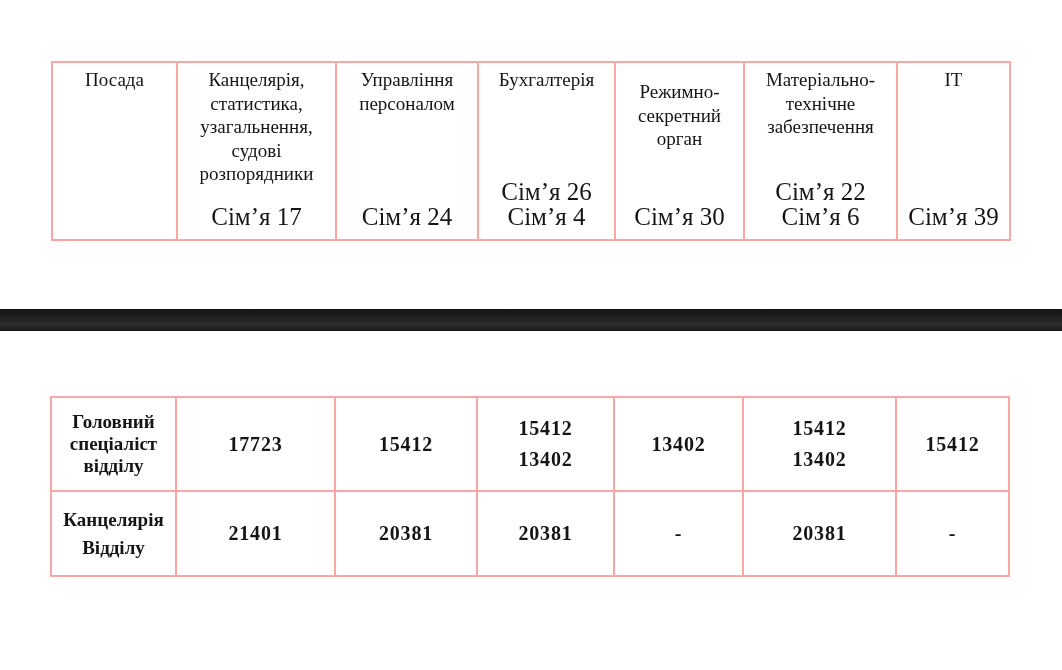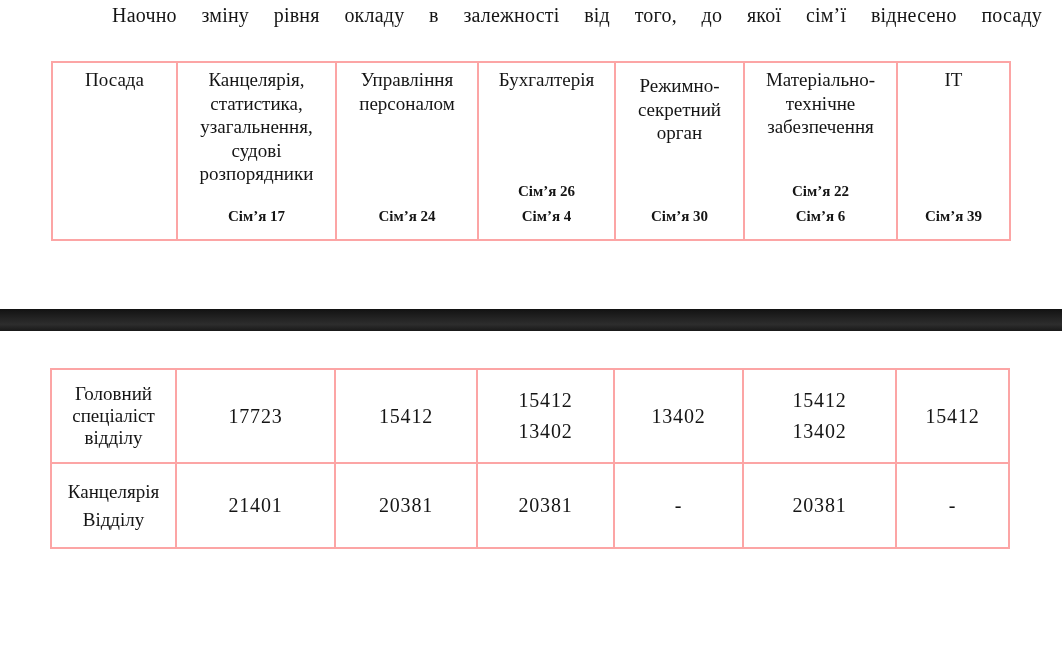--- a/index.html
+++ b/index.html
@@ -64,48 +64,49 @@
     box-sizing: border-box;
     height: 176px;
     display: flex;
     flex-direction: column;
     justify-content: space-between;
     align-items: center;
     padding: 5px 2px 10px 2px;
     text-align: center;
   }
   .hwrap.center-v { justify-content: flex-start; }
-  .hwrap.dropped .htitle { margin-top: 6px; text-align: center; }
+  .hwrap.dropped .htitle { margin-top: 12px; text-align: center; }
   .htitle {
     font-size: 19px;
     line-height: 23.5px;
     white-space: pre-line;
   }
   .hfam {
-    font-size: 15px;
-    font-weight: bold;
+    font-size: 25px;
+    font-weight: normal;
     line-height: 25px;
     white-space: pre-line;
   }
 
   
   .redaction-bar {
     position: absolute;
     left: 0;
     top: 309px;
     width: 1062px;
     height: 22px;
     background: linear-gradient(180deg, #121212 0%, #242424 45%, #2d2d2d 70%, #191919 100%);
   }
 
   
   .t2 {
     left: 50px;
-    top: 368px;
+    top: 396px;
     width: 958px;
+    font-weight: bold;
   }
   .t2 td {
     text-align: center;
     vertical-align: middle;
   }
   .t2 tr.r1 td { height: 92px; }
   .t2 tr.r2 td { height: 93px; }
   .t2 tr.r3 td { height: 83px; }
   .rlabel {
     font-size: 19px;
@@ -128,21 +129,20 @@
   .v-low2 { padding-top: 30px; }
   .v-slight { padding-top: 10px; }
   .v-low3 { padding-top: 40px; border-radius: 28px; }
 </style>
 </head>
 <body>
 
 <div class="page">
 
   <div class="intro">
-    <div class="intro-line1">Наочно зміну рівня окладу в залежності від того, до якої сім’ї віднесено посаду</div>
   </div>
 
   <table class="doc-table t1">
     <colgroup>
       <col style="width:125px">
       <col style="width:159px">
       <col style="width:142px">
       <col style="width:137px">
       <col style="width:129px">
       <col style="width:153px">

